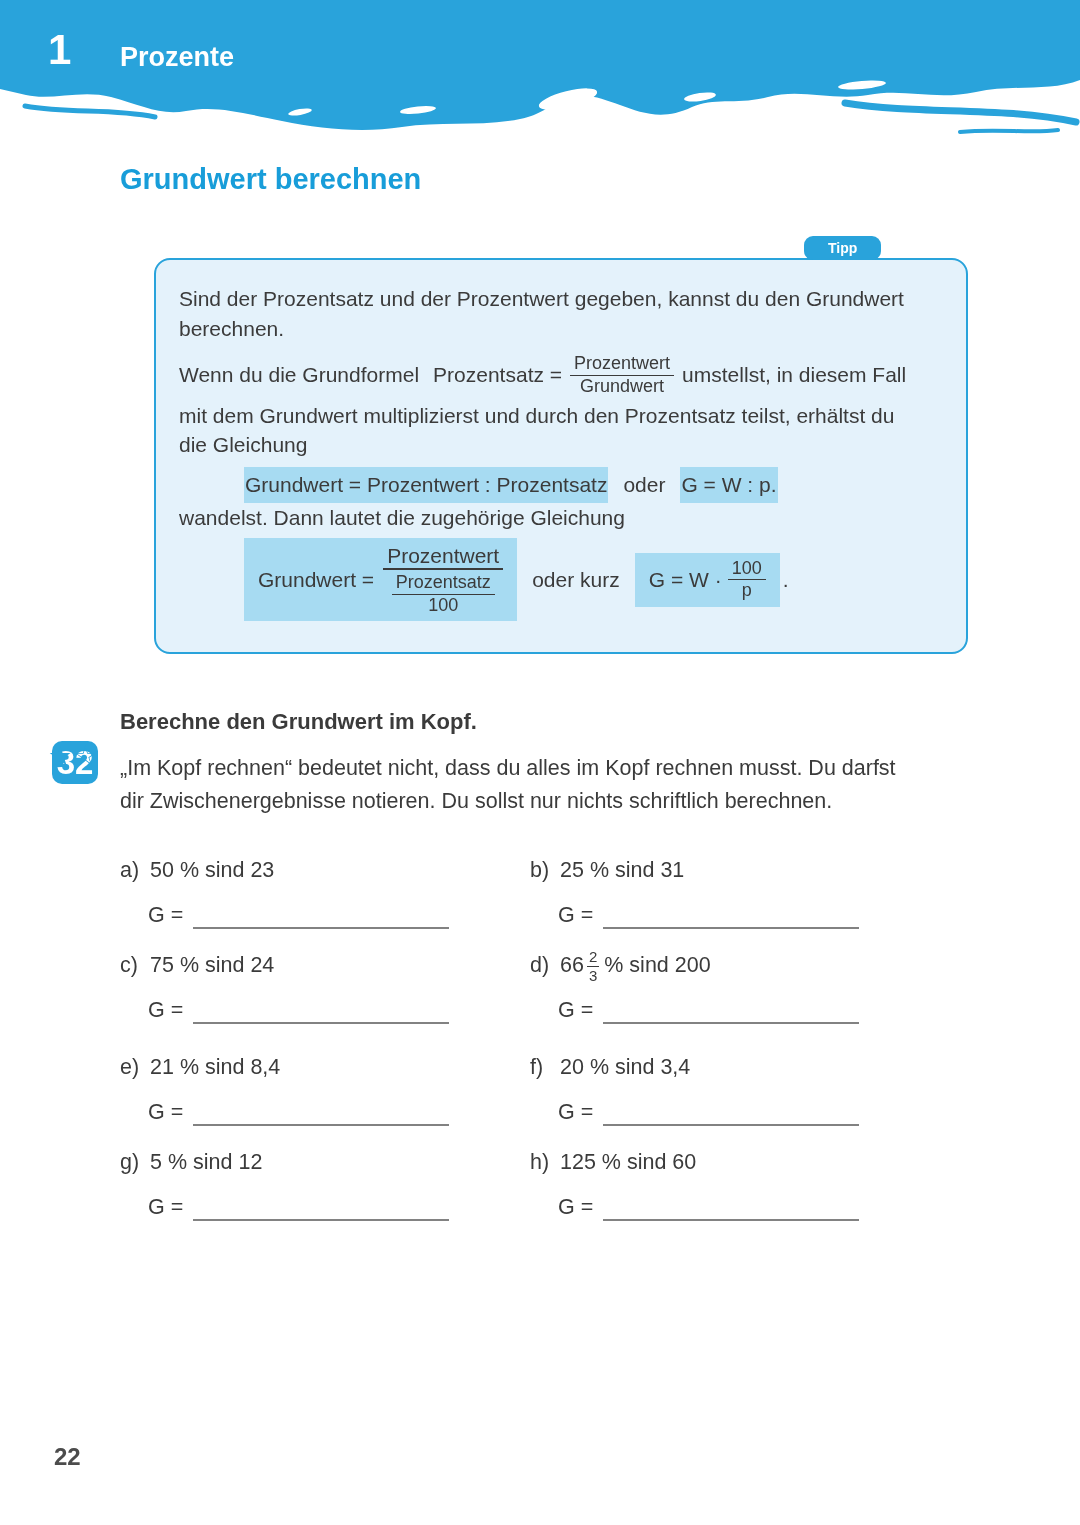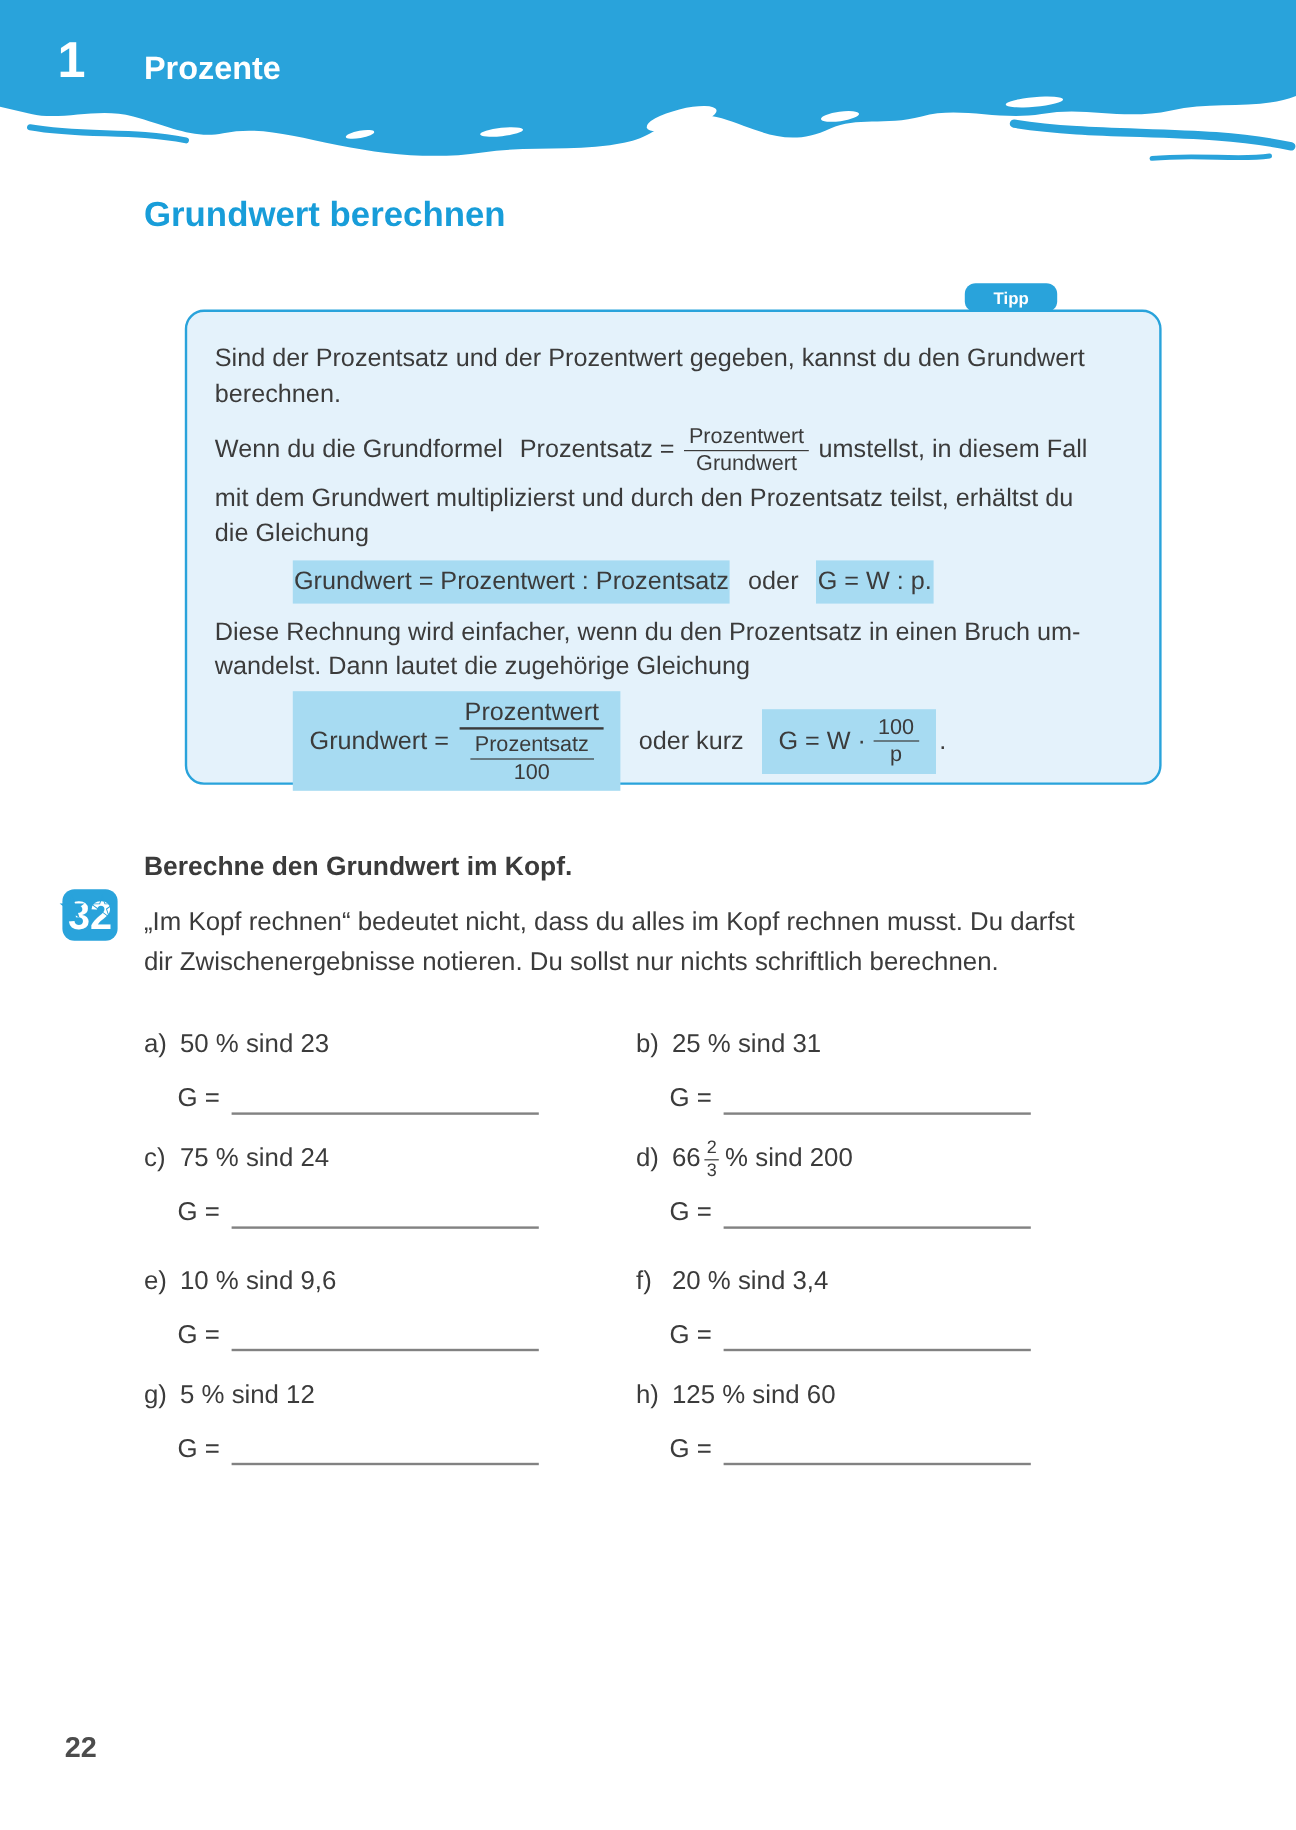--- a/index.html
+++ b/index.html
@@ -124,21 +124,20 @@
     </div>
     <span class="tline p2b">mit dem Grundwert multiplizierst und durch den Prozentsatz teilst, erhältst du</span>
     <span class="tline p2b">die Gleichung</span>
 
     <div class="f1">
       <span class="hl">Grundwert = Prozentwert : Prozentsatz</span>
       <span class="conn">oder</span>
       <span class="hl">G = W : p.</span>
     </div>
 
-    <span class="tline p3">Diese Rechnung wird einfacher, wenn du den Prozentsatz in einen Bruch um-</span>
     <span class="tline p2b">wandelst. Dann lautet die zugehörige Gleichung</span>
 
     <div class="f2">
       <span class="hl-flex">
         <span>Grundwert =</span>
         <span class="frac big-frac">
           <span class="fnum">Prozentwert</span>
           <span class="fden inner">
             <span class="frac frac-sm">
               <span class="fnum">Prozentsatz</span>
@@ -205,21 +204,21 @@
       </div>
     <div class="ans">
         <span class="gpfx">G =</span>
         <span class="answer-line"></span>
       </div>
   </div>
 
   <div class="item" style="left:120px;top:1052px;">
     <div class="q">
         <span class="lbl">e)</span>
-        <span class="txt">10 % sind 9,6</span>
+        <span class="txt">21 % sind 8,4</span>
       </div>
     <div class="ans">
         <span class="gpfx">G =</span>
         <span class="answer-line"></span>
       </div>
   </div>
   <div class="item" style="left:530px;top:1052px;">
     <div class="q">
         <span class="lbl">f)</span>
         <span class="txt">20 % sind 3,4</span>

